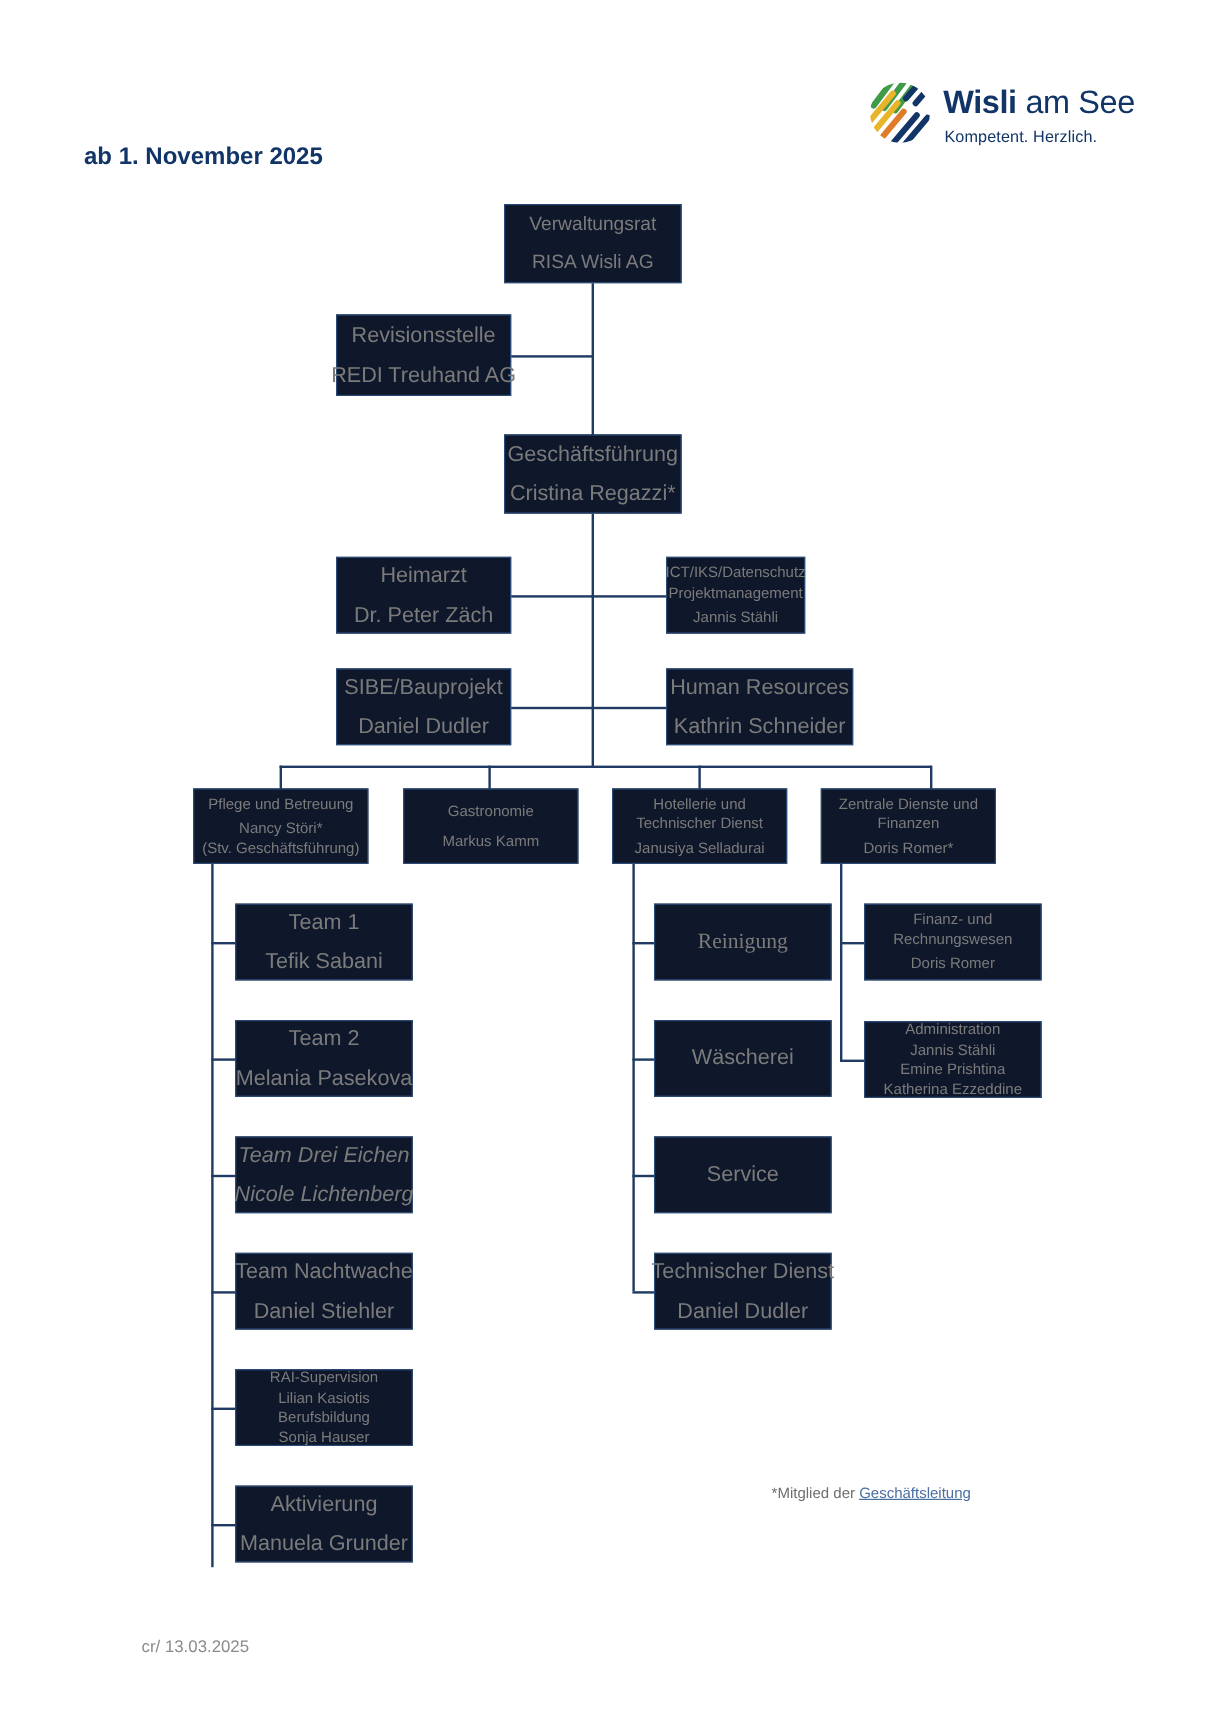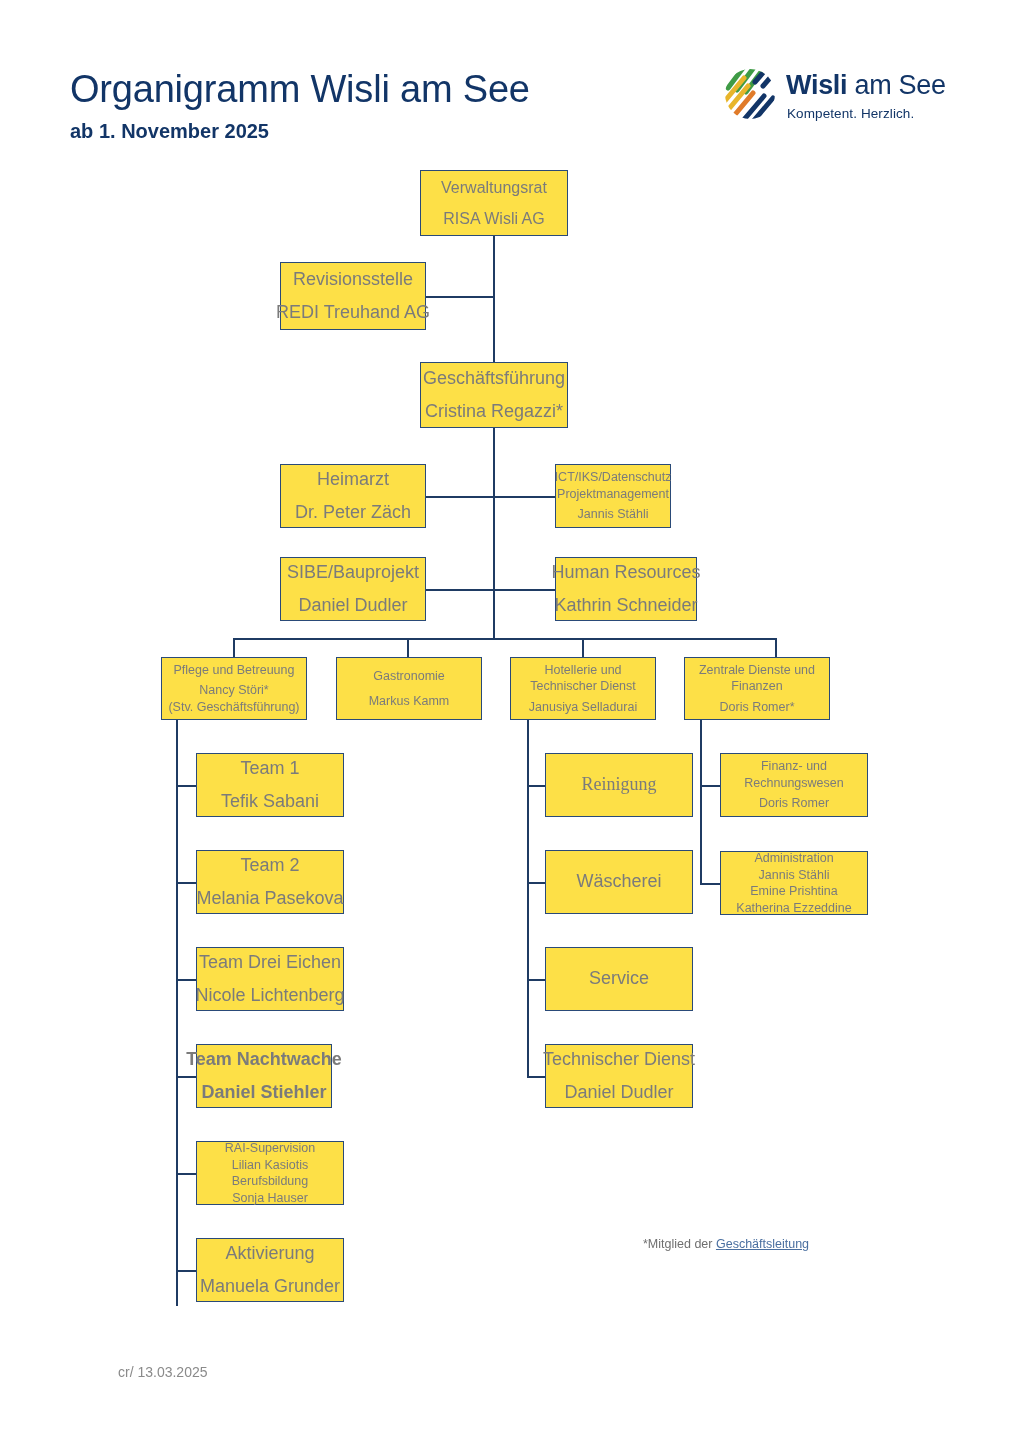--- a/index.html
+++ b/index.html
@@ -40,21 +40,21 @@
 
   
   .ln { position:absolute; background:#1f3b63; }
   .lnv { width:2px; }
   .lnh { height:2px; }
 
   
   .box {
     position:absolute;
     border:1.6px solid #2a4a78;
-    background:#fde047;
+    background:#0f172a;
     box-sizing:border-box;
     display:flex;
     flex-direction:column;
     align-items:center;
     justify-content:center;
     color:#7b7b7b;
     text-align:center;
     line-height:1.32;
   }
   .box .l { display:block; white-space:nowrap; }
@@ -73,21 +73,20 @@
   .footer {
     position:absolute; left:118px; top:1364px;
     font-size:14px; color:#8a8a8a; white-space:nowrap;
   }
 </style>
 </head>
 <body>
 
 <div id="sheet">
 
-  <div class="title">Organigramm Wisli am See</div>
   <div class="subtitle">ab 1. November 2025</div>
 
   <div class="logo">
     <svg class="logo-mark" viewBox="0 0 56 52">
       <defs>
         <clipPath id="lc">
             <circle cx="28" cy="26" r="25"></circle>
           </clipPath>
       </defs>
       <g clip-path="url(#lc)" stroke-linecap="round" fill="none">
@@ -185,21 +184,21 @@
     <span class="gap-s"></span>
     <span class="l">Jannis Stähli</span>
   </div>
 
   <div class="box md" style="left:280px; top:557px; width:146px; height:64px;">
     <span class="l">SIBE/Bauprojekt</span>
     <span class="gap"></span>
     <span class="l">Daniel Dudler</span>
   </div>
 
-  <div class="box md" style="left:555px; top:557px; width:142px; height:64px;">
+  <div class="box md" style="left:555px; top:557px; width:156px; height:64px;">
     <span class="l">Human Resources</span>
     <span class="gap"></span>
     <span class="l">Kathrin Schneider</span>
   </div>
 
   <div class="box sm" style="left:161px; top:657px; width:146px; height:63px;">
     <span class="l">Pflege und Betreuung</span>
     <span class="gap-s"></span>
     <span class="l">Nancy Störi*</span>
     <span class="l">(Stv. Geschäftsführung)</span>
@@ -228,26 +227,26 @@
   <div class="box md" style="left:196px; top:753px; width:148px; height:64px;">
     <span class="l">Team 1</span>
     <span class="gap"></span>
     <span class="l">Tefik Sabani</span>
   </div>
   <div class="box md" style="left:196px; top:850px; width:148px; height:64px;">
     <span class="l">Team 2</span>
     <span class="gap"></span>
     <span class="l">Melania Pasekova</span>
   </div>
-  <div class="box md" style="left:196px; top:947px; width:148px; height:64px;">
+  <div class="box md" style="left:196px; top:947px; width:148px; height:64px;font-style:italic;">
     <span class="l">Team Drei Eichen</span>
     <span class="gap"></span>
     <span class="l">Nicole Lichtenberg</span>
   </div>
-  <div class="box md" style="left:196px; top:1044px; width:136px; height:64px;font-weight:bold;">
+  <div class="box md" style="left:196px; top:1044px; width:148px; height:64px;">
     <span class="l">Team Nachtwache</span>
     <span class="gap"></span>
     <span class="l">Daniel Stiehler</span>
   </div>
   <div class="box sm" style="left:196px; top:1141px; width:148px; height:64px;">
     <span class="l">RAI-Supervision</span>
     <span class="l">Lilian Kasiotis</span>
     <span class="gap-s"></span>
     <span class="l">Berufsbildung</span>
     <span class="l">Sonja Hauser</span>

